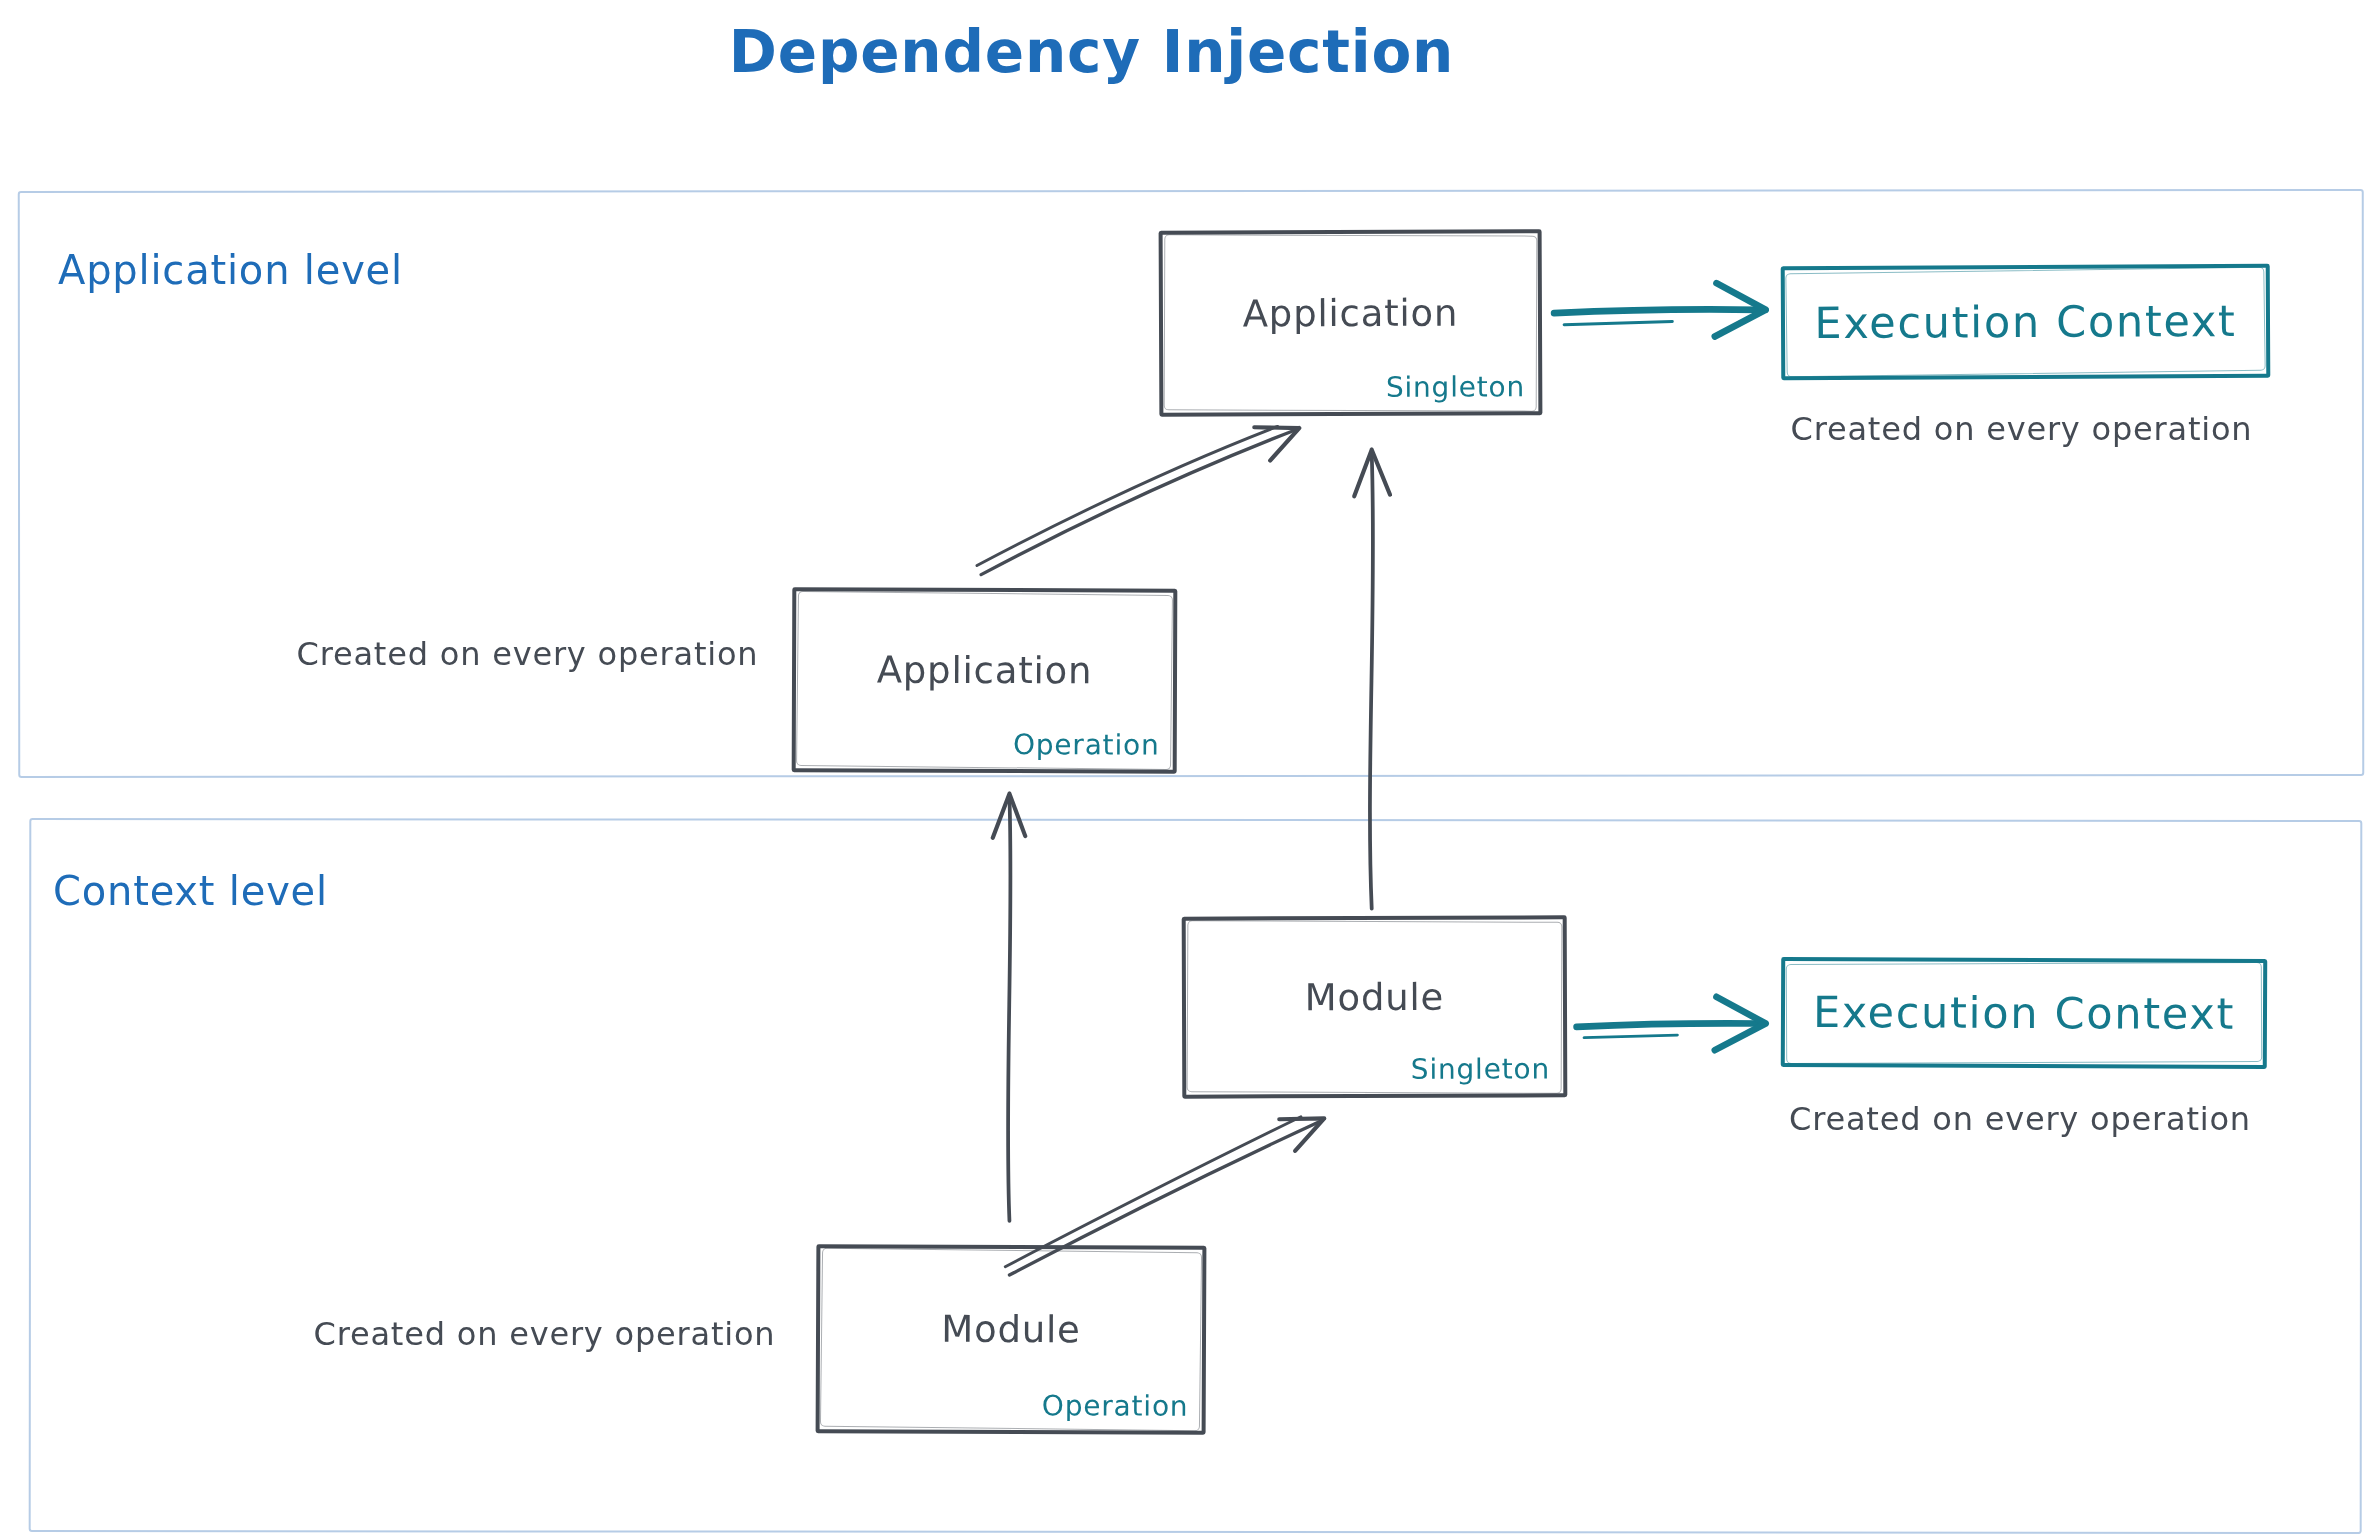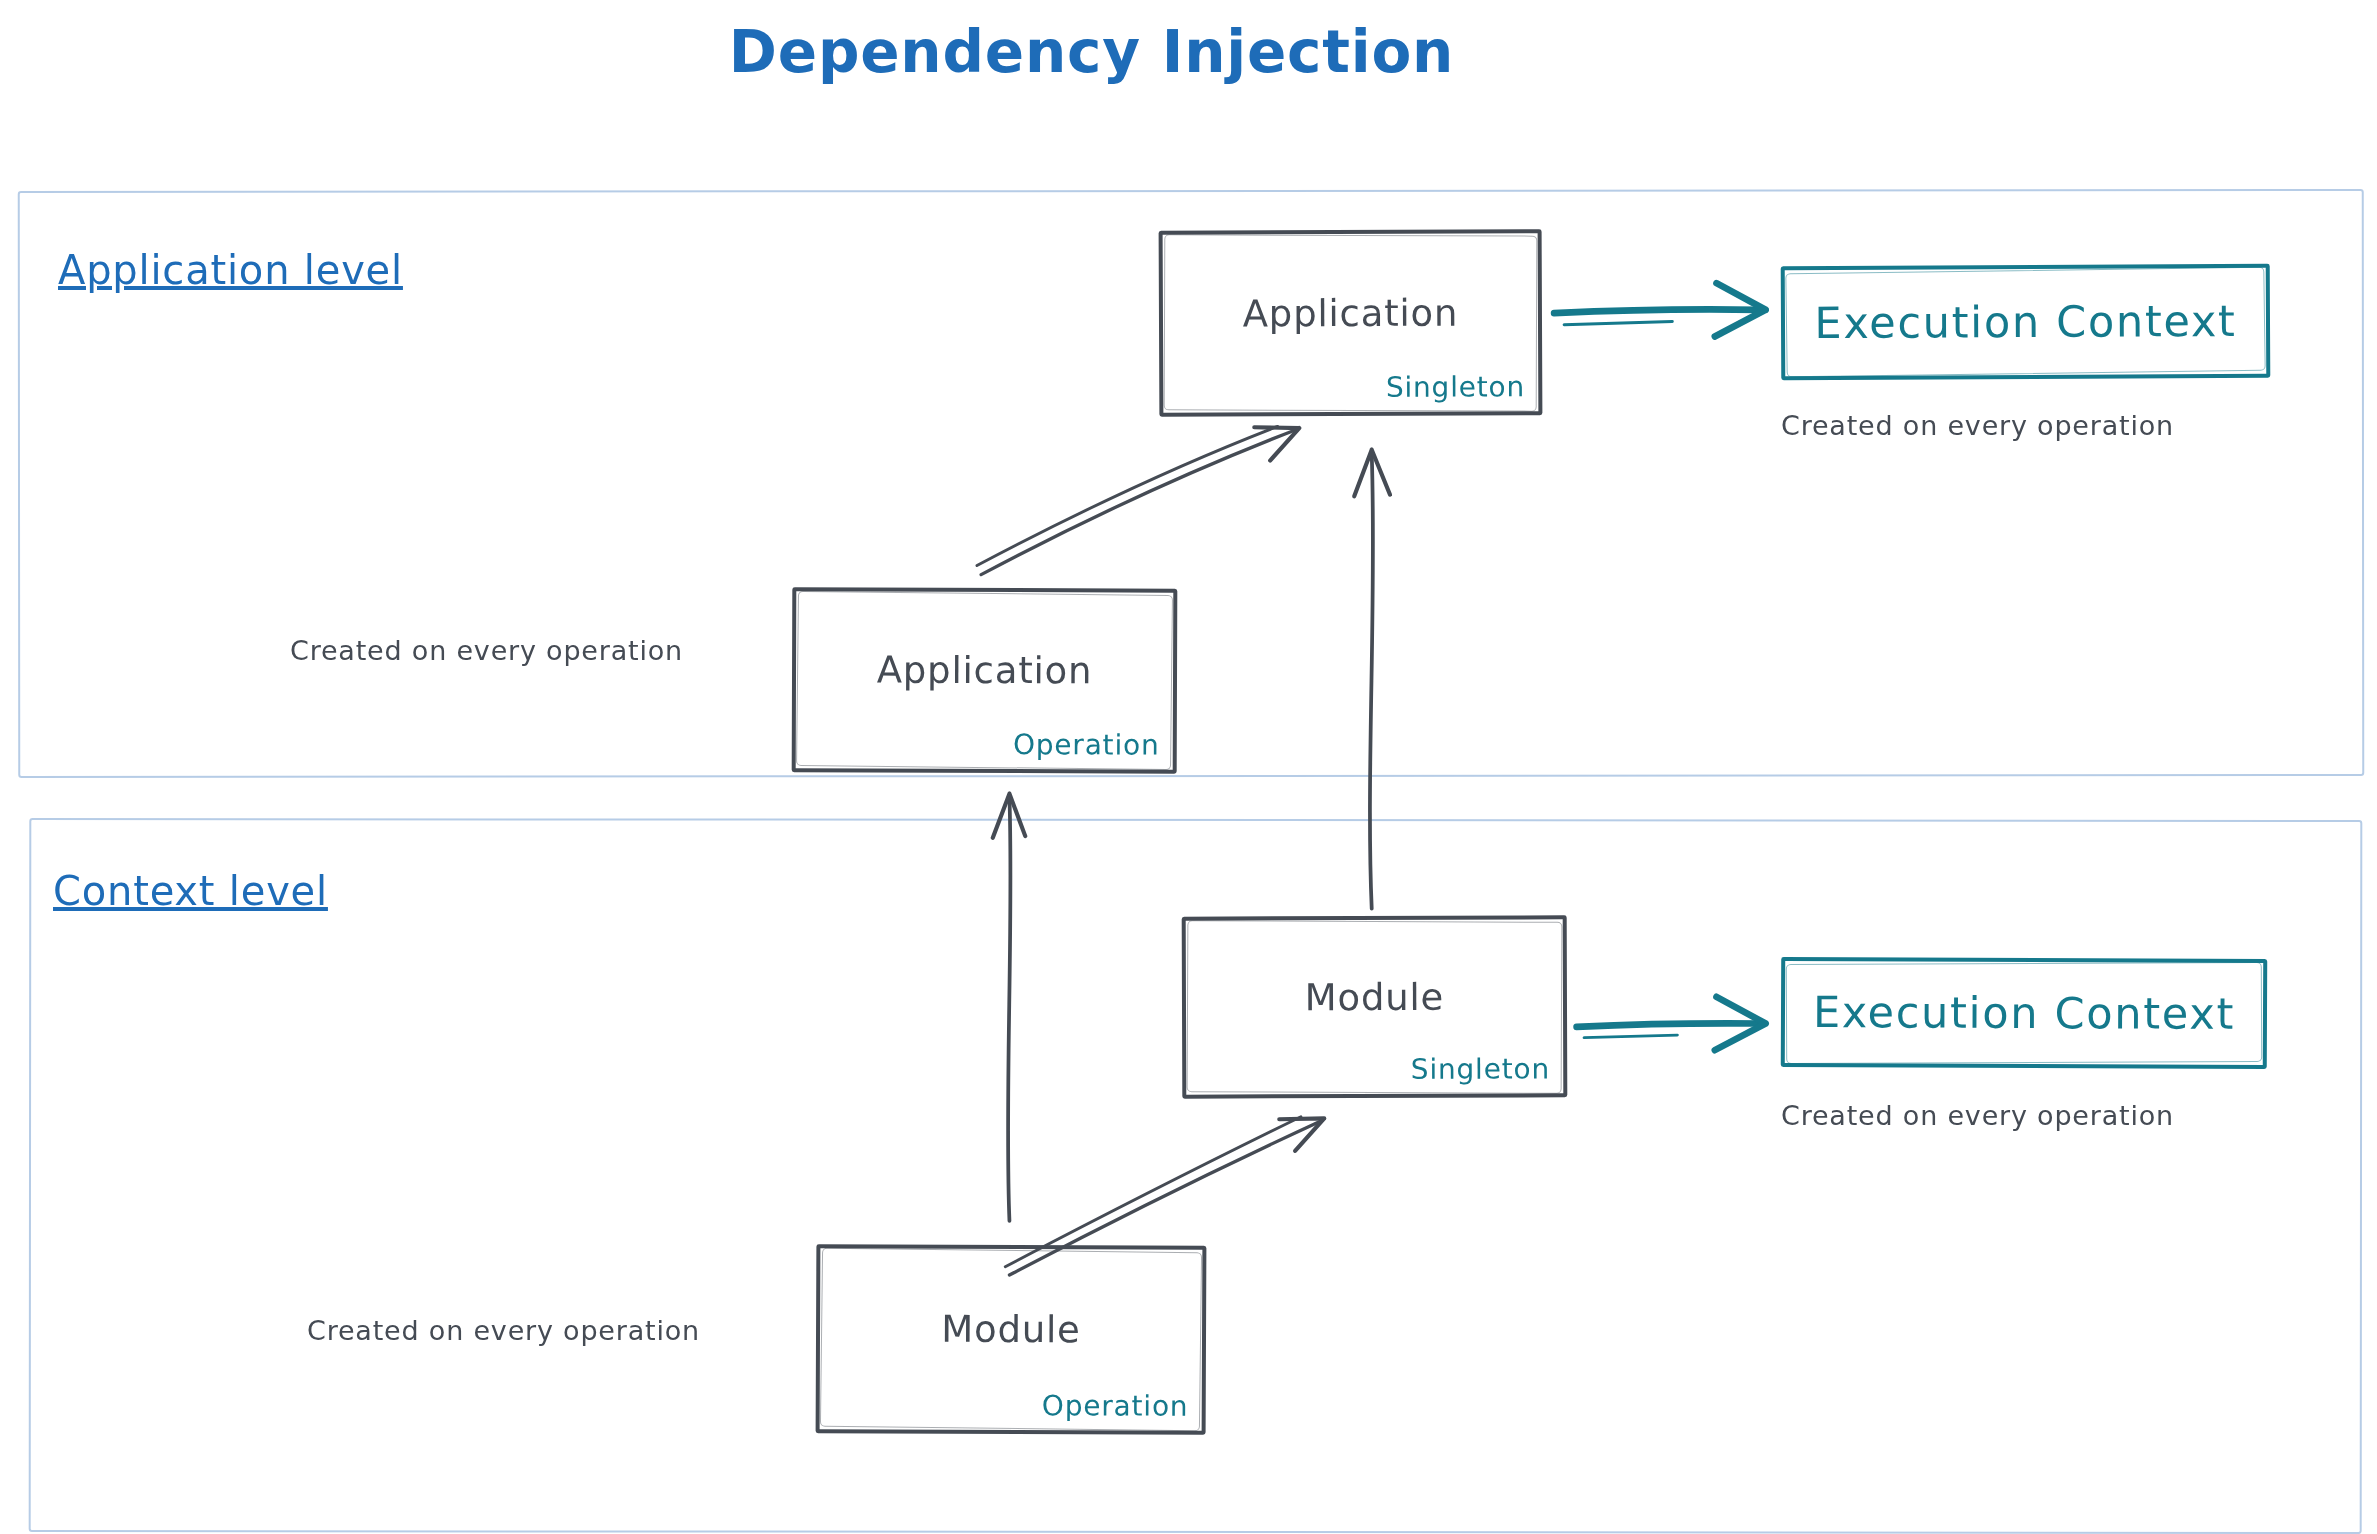--- a/index.html
+++ b/index.html
@@ -38,21 +38,20 @@
     border-radius:3.3px;
     background:transparent;
   }
   .level-app{left:18.3px;top:190px;width:2342px;height:583px;transform:rotate(-0.05deg);}
   .level-module{left:29px;top:819px;width:2329px;height:710px;transform:rotate(0.05deg);}
   .level-label{
     position:absolute;
     font-size:40px;letter-spacing:0.8px;
     color:var(--title-blue);
     white-space:nowrap;
-    text-decoration:underline;
   }
   .level-label-app{left:58px;top:247px;}
   .level-label-module{left:53px;top:868px;}
   
   .node{
     position:absolute;
     border:4.2px solid var(--ink);
     border-radius:2.5px;
     background:#ffffff;
     display:flex;align-items:center;justify-content:center;
@@ -86,22 +85,22 @@
     content:"";position:absolute;inset:0.8px;
     border:1.7px solid var(--teal);border-radius:5px;
     transform:rotate(-0.5deg);opacity:.5;pointer-events:none;
   }
   .exec-label{font-size:43px;letter-spacing:1.7px;color:var(--teal);white-space:nowrap;}
   .exec-app{left:1781px;top:265px;width:481px;height:106px;transform:rotate(-0.3deg);}
   .exec-module{left:1781px;top:958px;width:478px;height:102px;transform:rotate(0.25deg);}
   
   .caption{
     position:absolute;
-    font-size:27px;letter-spacing:0.8px;color:var(--ink);
-    text-align:left;white-space:nowrap;
+    font-size:32px;letter-spacing:0.8px;color:var(--ink);
+    text-align:center;white-space:nowrap;
   }
   .caption-exec-app{left:1781px;top:410px;width:481px;}
   .caption-exec-module{left:1781px;top:1100px;width:478px;}
   .caption-app-left{left:290px;top:635px;width:475px;}
   .caption-module-left{left:307px;top:1315px;width:475px;}
   
   .connectors{
     position:absolute;left:0;top:0;width:2377px;height:1534px;
     pointer-events:none;
   }

